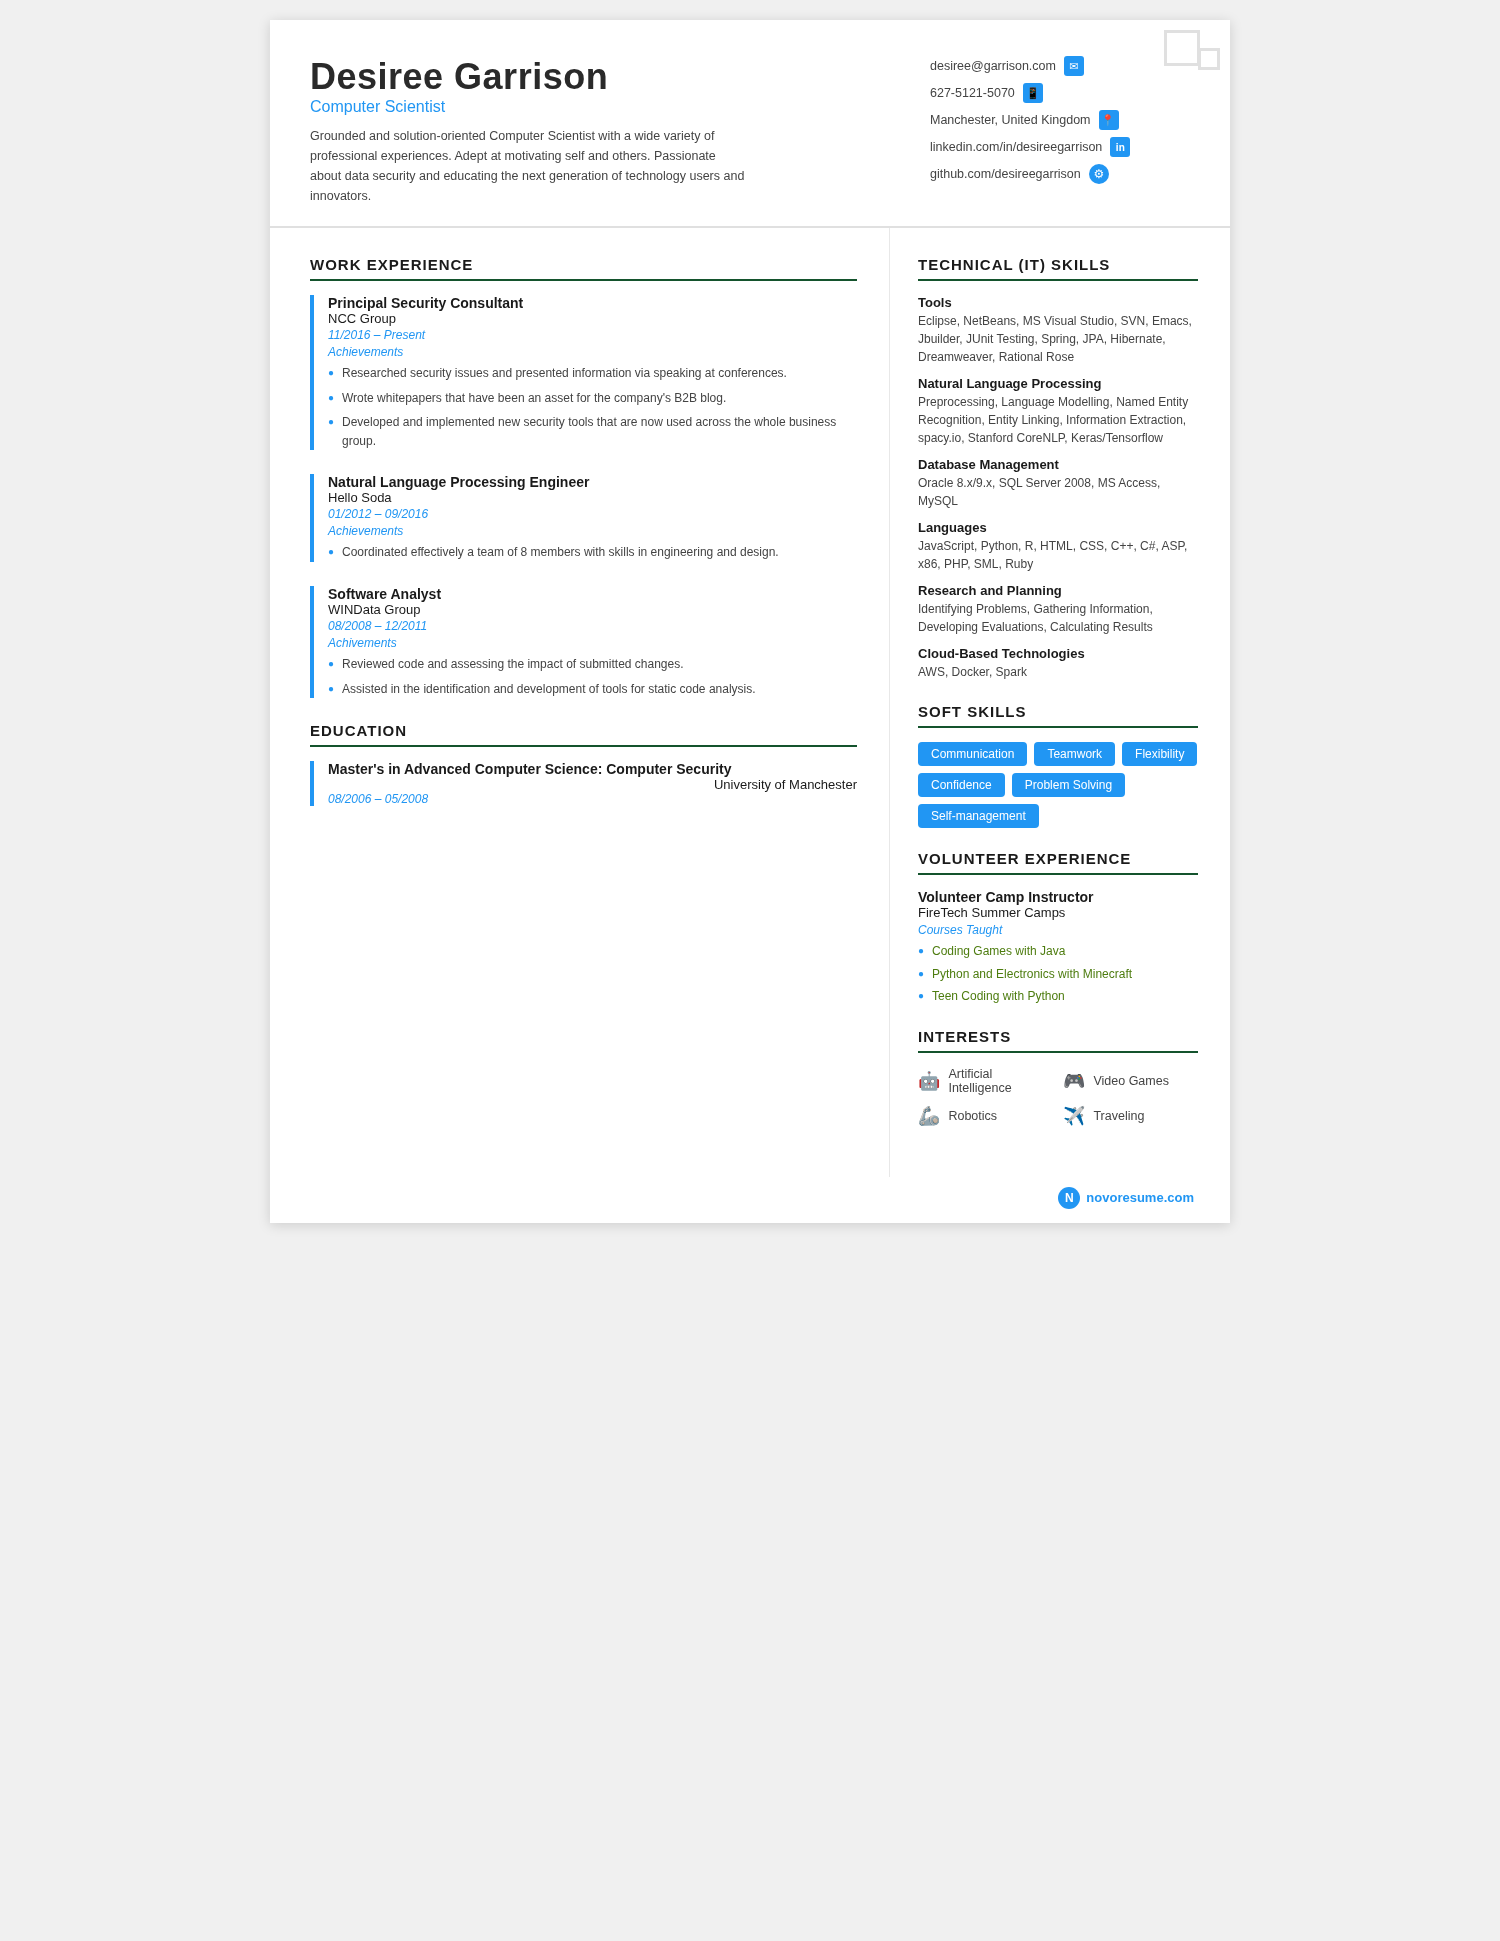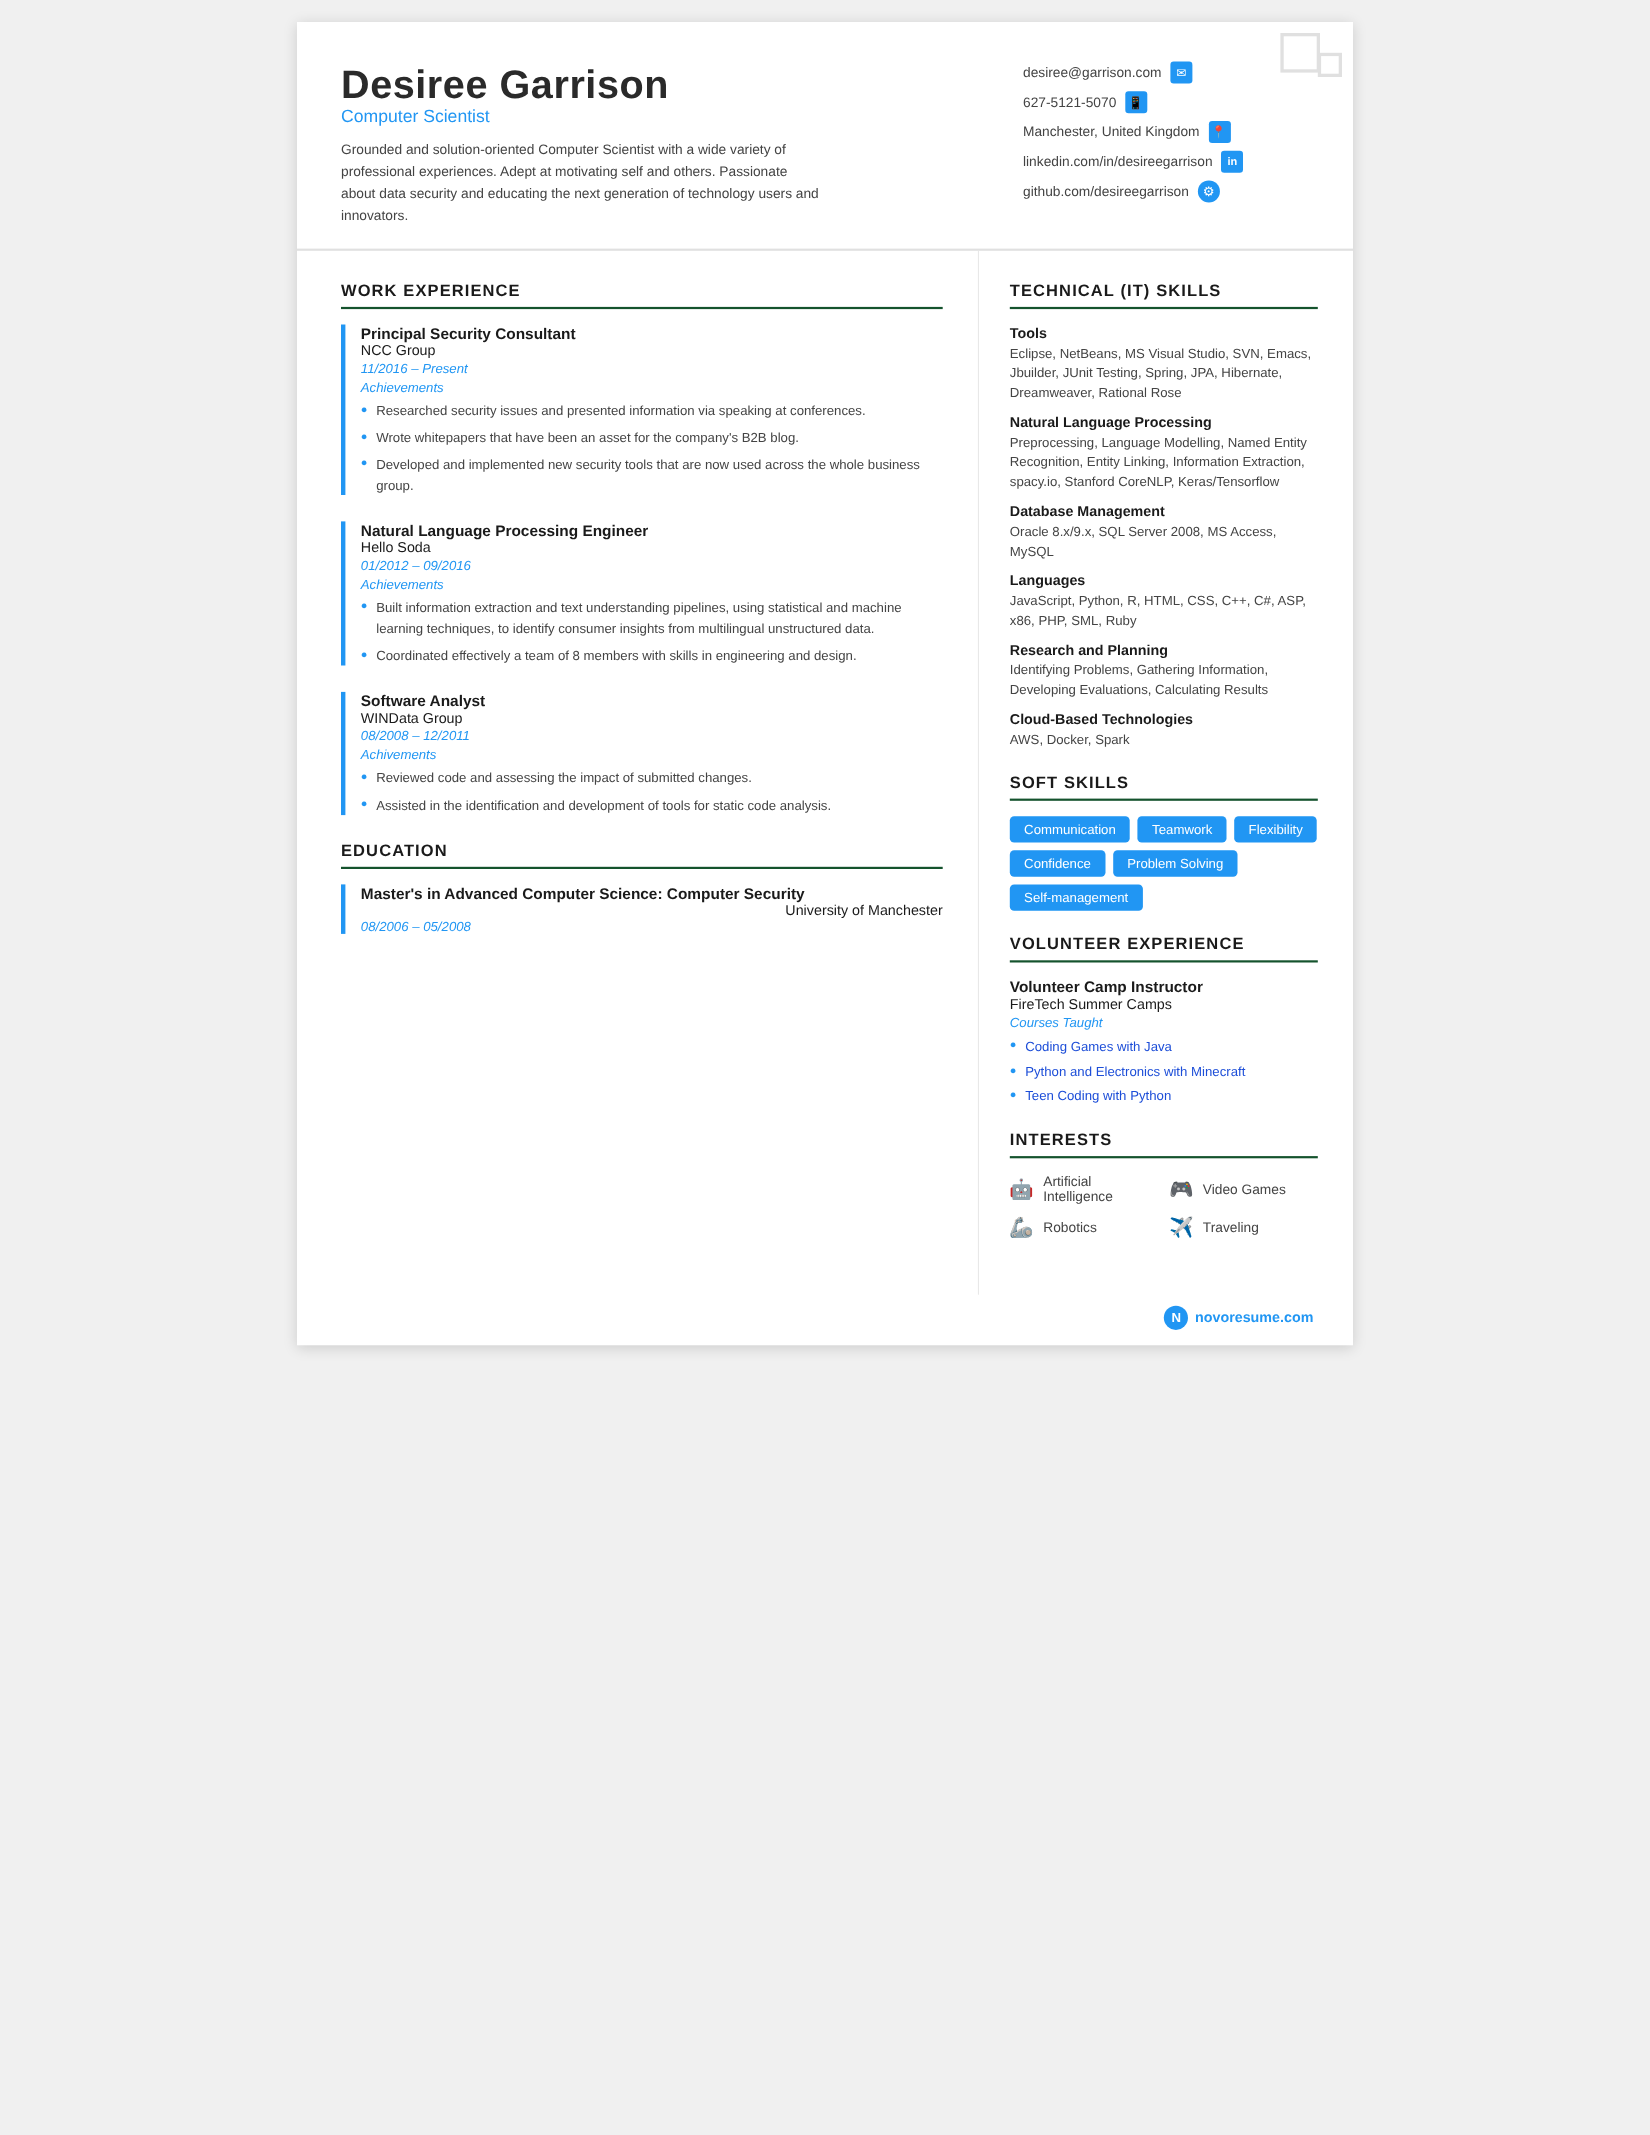--- a/index.html
+++ b/index.html
@@ -245,21 +245,21 @@
       color: #2196F3;
       font-style: italic;
       margin-bottom: 5px;
     }
     .vol-bullets {
       list-style: none;
       padding: 0;
     }
     .vol-bullets li {
       font-size: 12px;
-      color: #1d4ed8;
+      color: #4d7c0f;
       line-height: 1.55;
       margin-bottom: 4px;
       padding-left: 14px;
       position: relative;
     }
     .vol-bullets li::before {
       content: '●';
       position: absolute;
       left: 0;
       color: #2196F3;
@@ -375,21 +375,20 @@
             <li>Developed and implemented new security tools that are now used across the whole business group.</li>
           </ul>
         </div>
 
         <div class="job-block">
           <div class="job-title">Natural Language Processing Engineer</div>
           <div class="job-company">Hello Soda</div>
           <div class="job-dates">01/2012 – 09/2016</div>
           <div class="job-achievements-label">Achievements</div>
           <ul class="job-bullets">
-            <li>Built information extraction and text understanding pipelines, using statistical and machine learning techniques, to identify consumer insights from multilingual unstructured data.</li>
             <li>Coordinated effectively a team of 8 members with skills in engineering and design.</li>
           </ul>
         </div>
 
         <div class="job-block">
           <div class="job-title">Software Analyst</div>
           <div class="job-company">WINData Group</div>
           <div class="job-dates">08/2008 – 12/2011</div>
           <div class="job-achievements-label">Achivements</div>
           <ul class="job-bullets">

